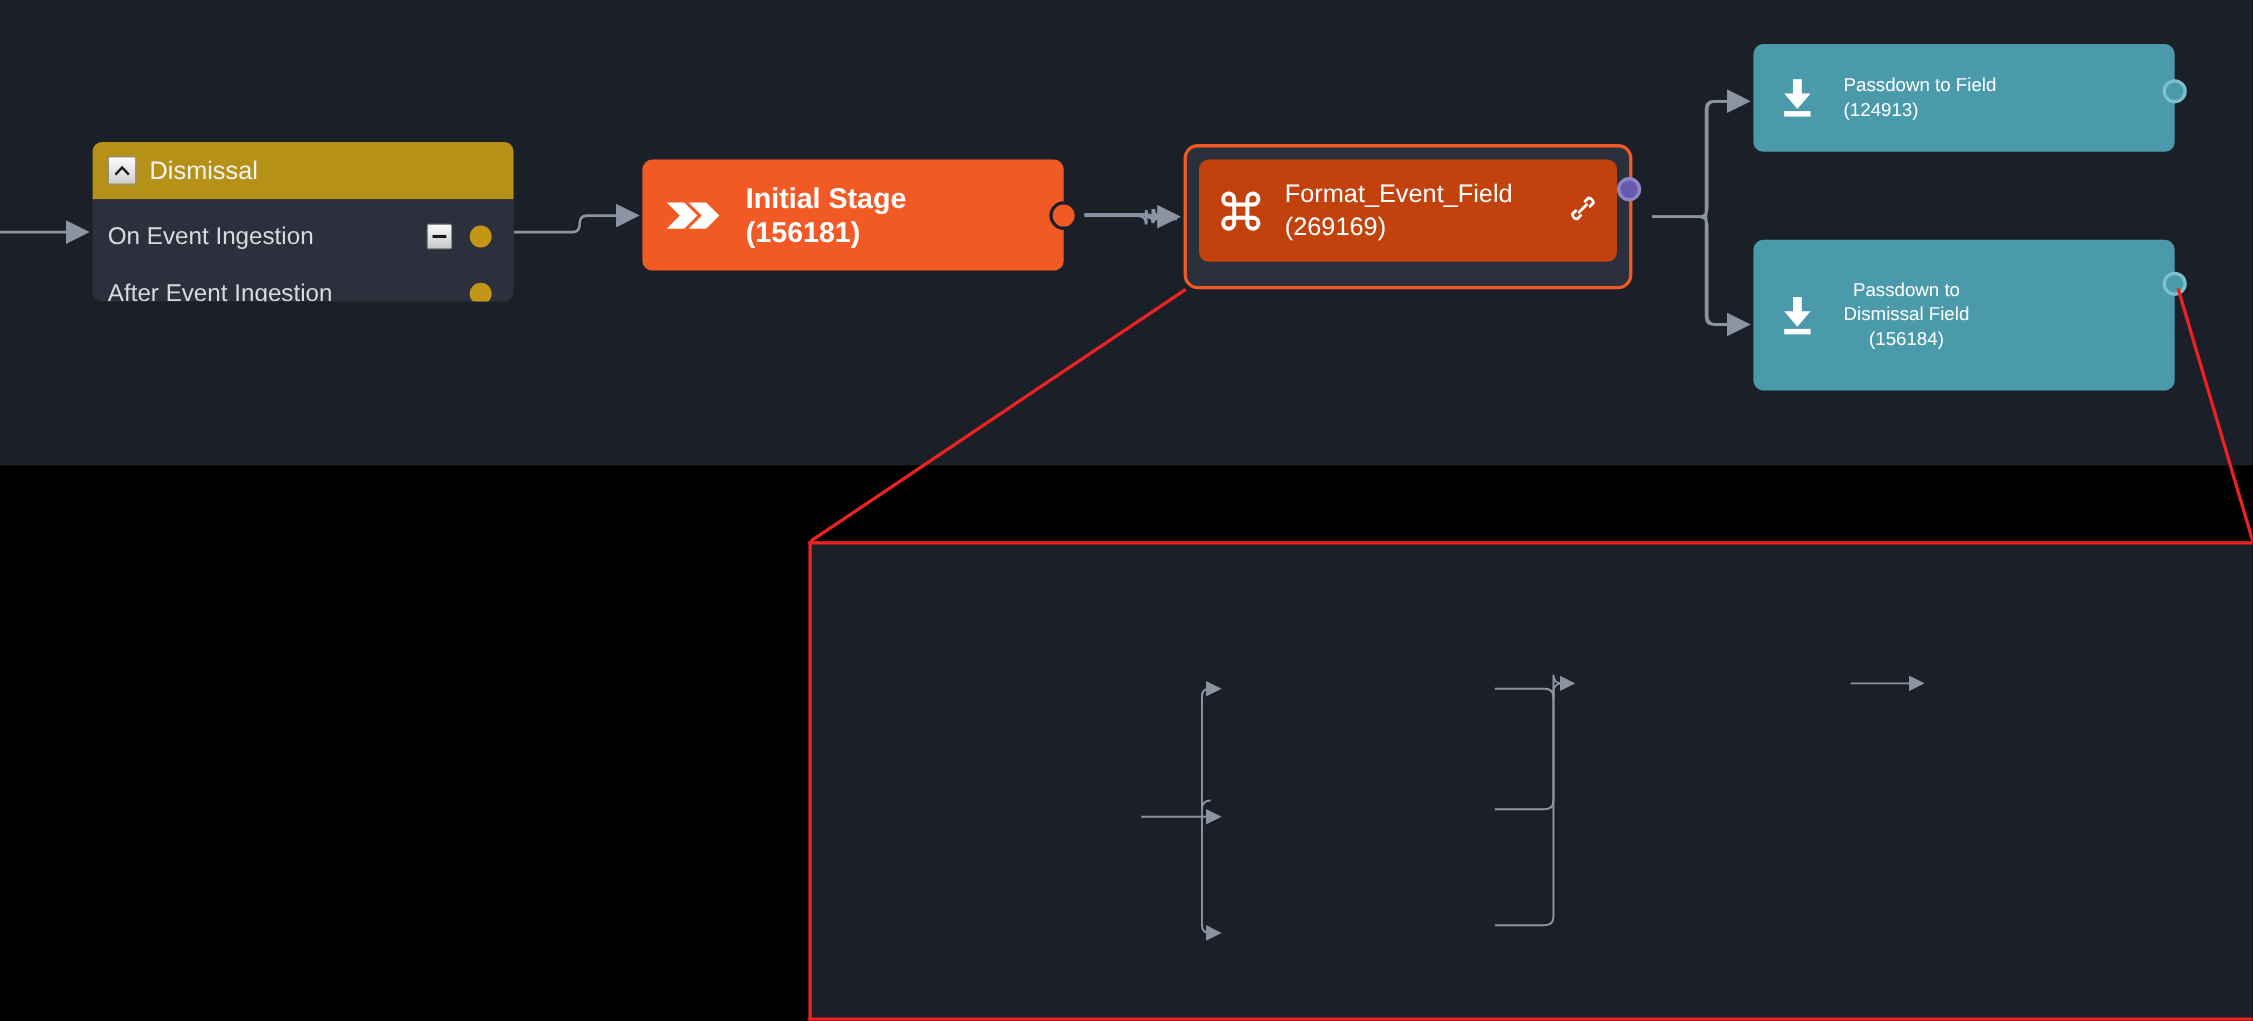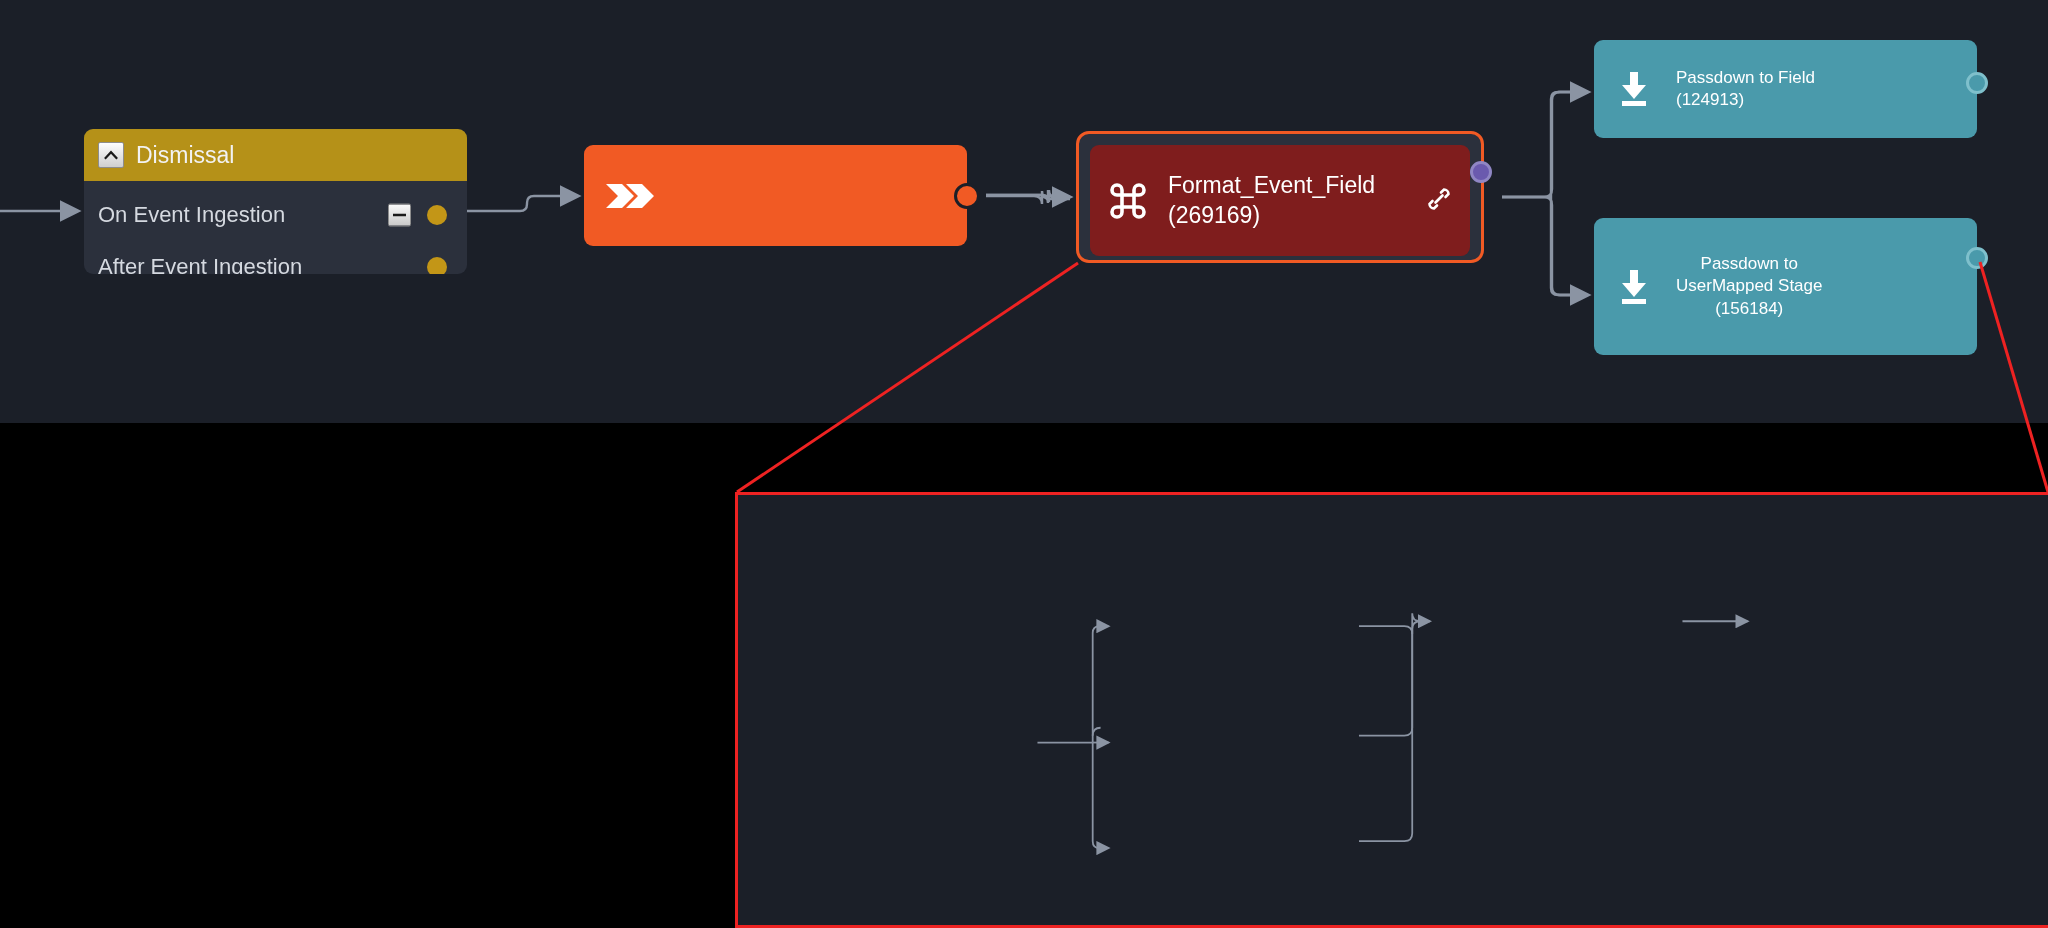--- a/index.html
+++ b/index.html
@@ -82,22 +82,22 @@
     background: #f15a24; padding-left: 20px; gap: 22px;
   }
   #node-initial .ntext { font-size: 26px; font-weight: bold; line-height: 1.18; }
 
   
   #node-format-wrap {
     position: absolute; left: 1076px; top: 131px; width: 408px; height: 132px;
     border: 3px solid #f15a24; border-radius: 13px; background: #2b303c;
   }
   #node-format {
-    left: 11px; top: 11px; width: 380px; height: 111px;
-    background: #7f1d1d; padding-left: 18px; gap: 20px;
+    left: 11px; top: 11px; width: 380px; height: 93px;
+    background: #c2410c; padding-left: 18px; gap: 20px;
   }
   #node-format .ntext { font-size: 23px; line-height: 1.28; }
   #format-link { position: absolute; right: 16px; top: 50%; transform: translateY(-50%); }
 
   
   .node-teal { background: #4a9aab; }
   #node-pd1 { left: 1594px; top: 40px; width: 383px; height: 98px; padding-left: 22px; gap: 24px; }
   #node-pd2 { left: 1594px; top: 218px; width: 383px; height: 137px; padding-left: 22px; gap: 24px; text-align: center; }
   .node-teal .ntext { font-size: 17px; line-height: 1.32; }
 
@@ -167,20 +167,24 @@
       </div>
     </div>
 
     <div class="node" id="node-initial">
       <span class="nico">
         <svg width="52" height="32" viewBox="0 0 52 32" aria-hidden="true">
           <path d="M2,4 L18,4 L30,16 L18,28 L2,28 L14,16 Z" fill="#fff"></path>
           <path d="M22,4 L38,4 L50,16 L38,28 L22,28 L34,16 Z" fill="#fff"></path>
         </svg>
       </span>
+      <span class="ntext">
+        <span class="nline">Initial Stage</span>
+        <span class="nline">(156181)</span>
+      </span>
       <span class="port dot-orange" style="width:26px;height:26px;right:-13px;top:50%;transform:translateY(-50%);"></span>
     </div>
 
     <div id="node-format-wrap">
       <div class="node" id="node-format">
         <span class="nico">
           <svg width="40" height="40" viewBox="0 0 40 40" aria-hidden="true">
             <path d="M14,14 L26,14 L26,26 L14,26 Z
                      M14,14 L14,9 A5,5 0 1,0 9,14 Z
                      M26,14 L31,14 A5,5 0 1,0 26,9 Z
@@ -221,21 +225,21 @@
     <div class="node node-teal" id="node-pd2">
       <span class="nico">
         <svg width="36" height="40" viewBox="0 0 36 40" aria-hidden="true">
           <rect x="14" y="3" width="8" height="15" fill="#fff"></rect>
           <path d="M6,16 L30,16 L18,30 Z" fill="#fff"></path>
           <rect x="6" y="32" width="24" height="5" fill="#fff"></rect>
         </svg>
       </span>
       <span class="ntext">
         <span class="nline">Passdown to</span>
-        <span class="nline">UserMapped Stage</span>
+        <span class="nline">Dismissal Field</span>
         <span class="nline">(156184)</span>
       </span>
       <span class="port dot-teal" style="width:22px;height:22px;right:-11px;top:29px;"></span>
     </div>
   </div>
 
   <div id="detail-panel">
     <svg class="edges" viewBox="0 0 1313 436">
       <defs>
         <marker id="ah2" markerWidth="8" markerHeight="8" refX="6.8" refY="4" orient="auto">

